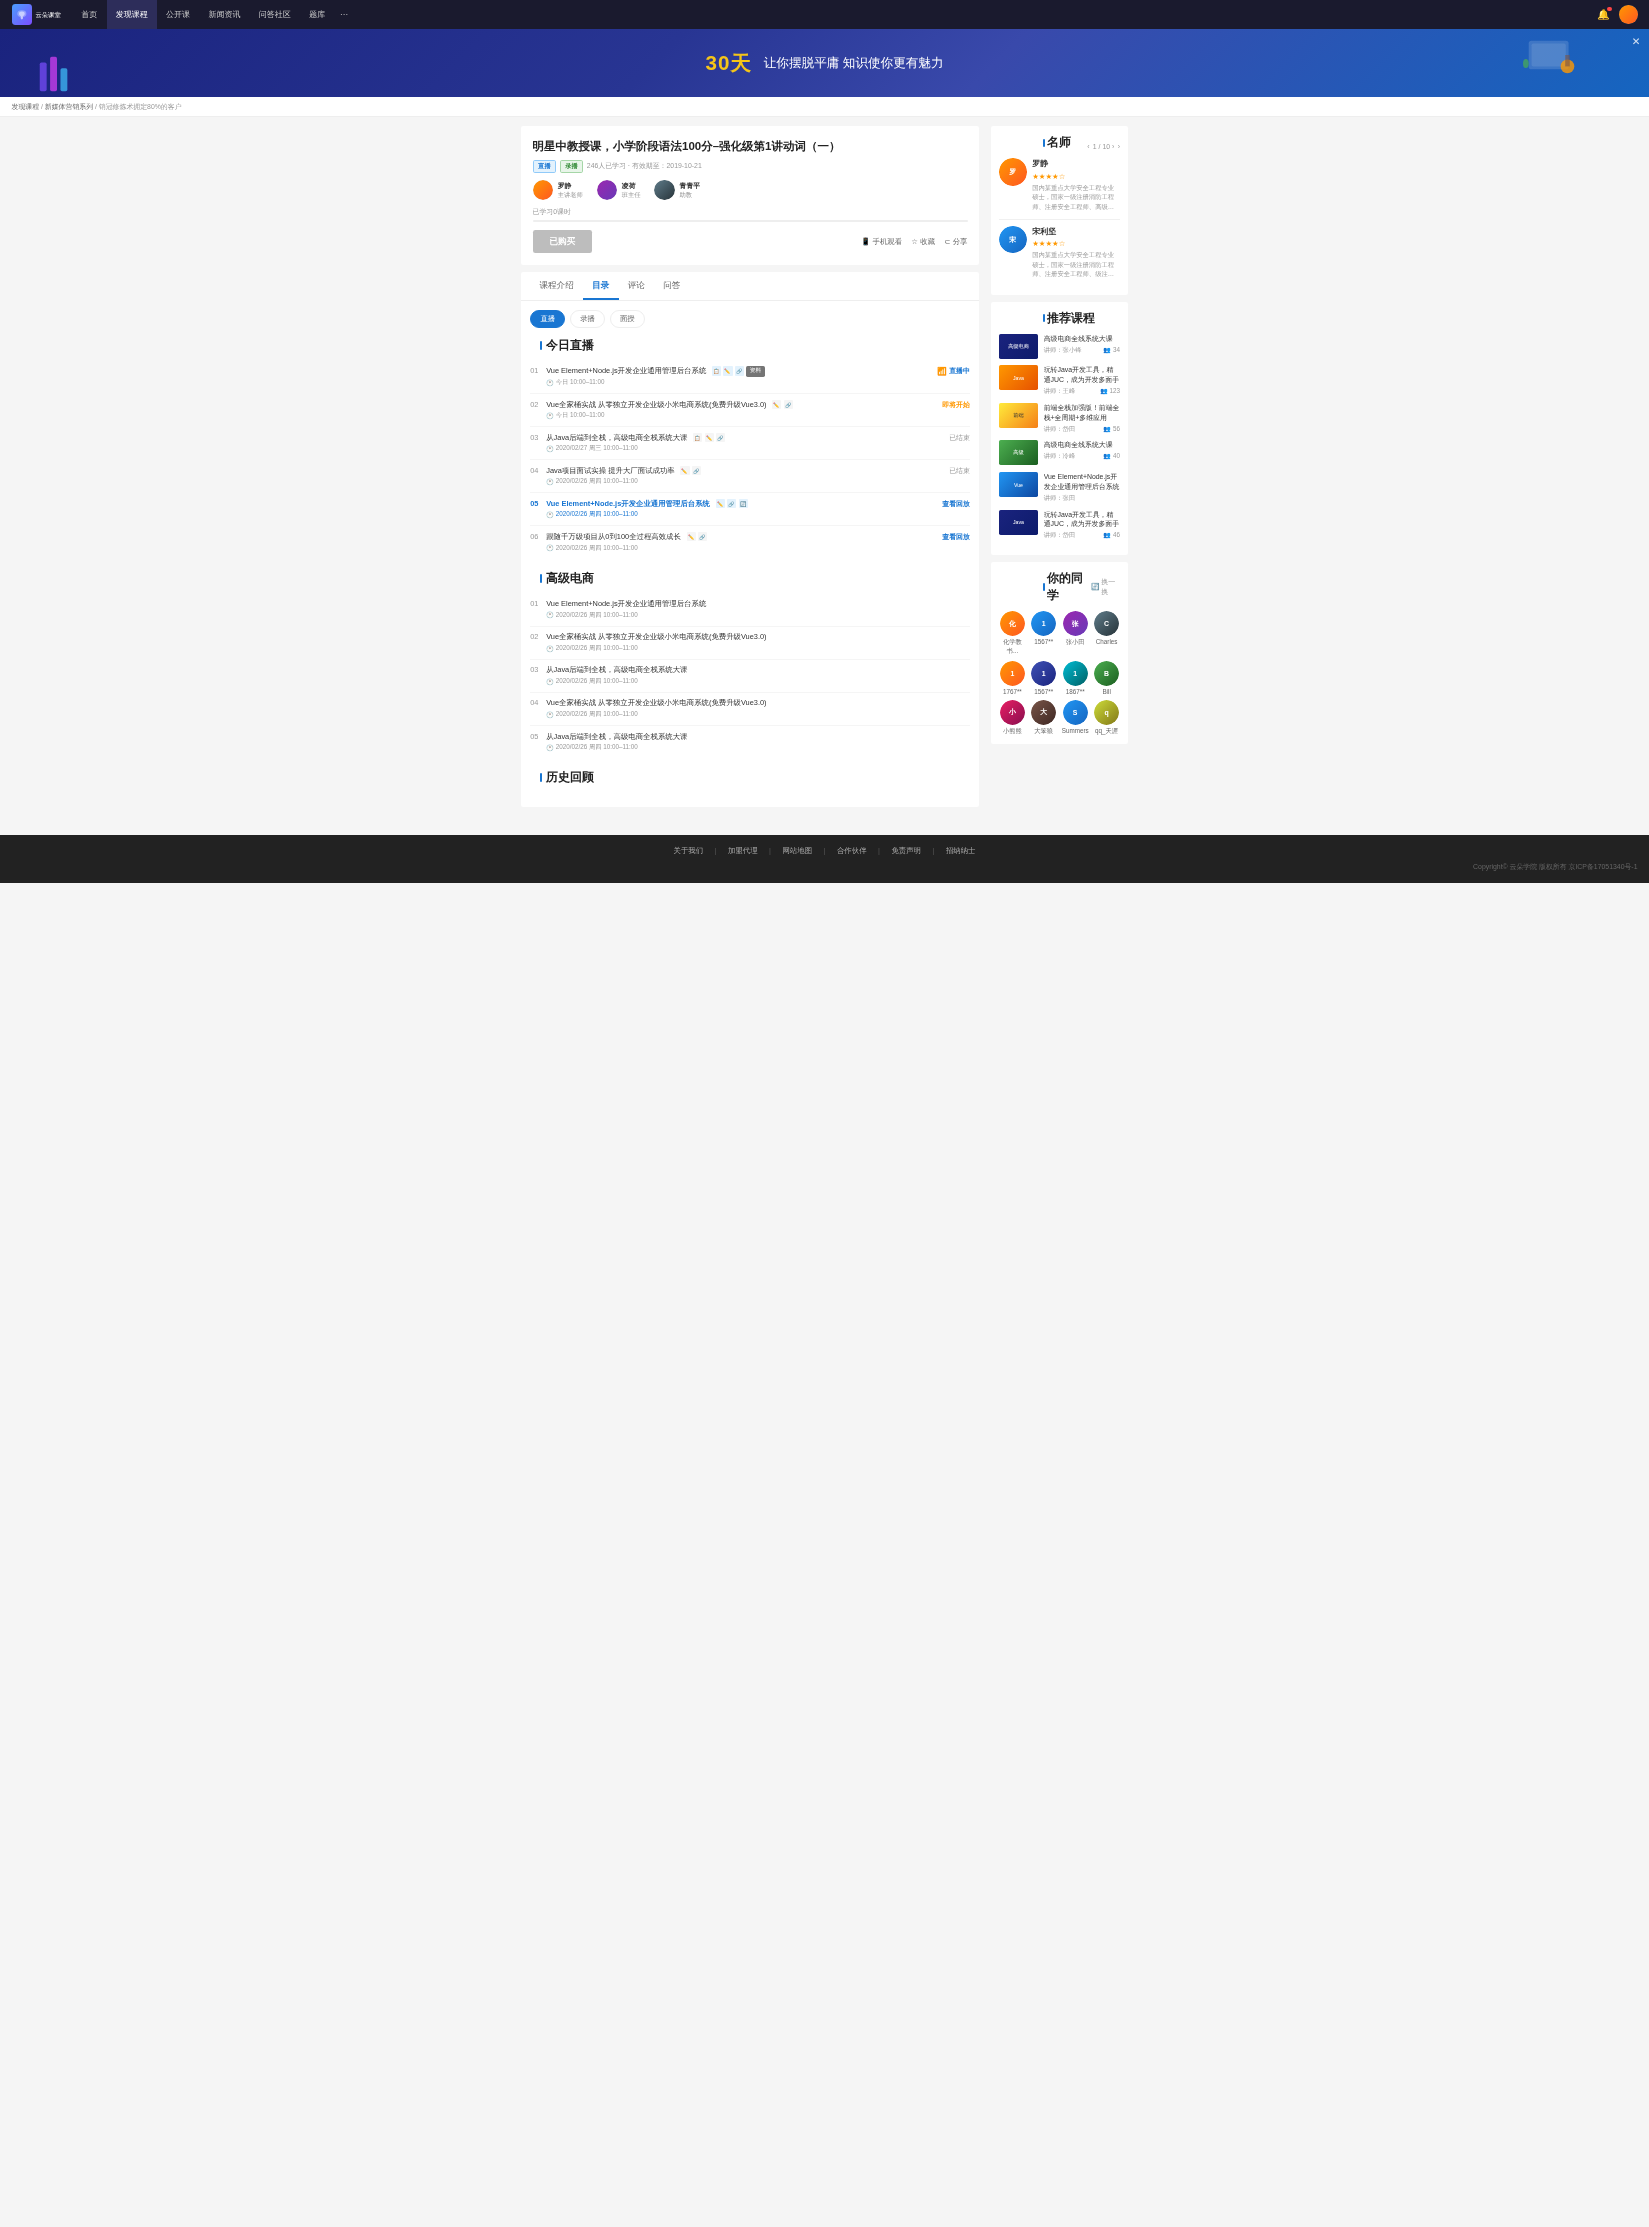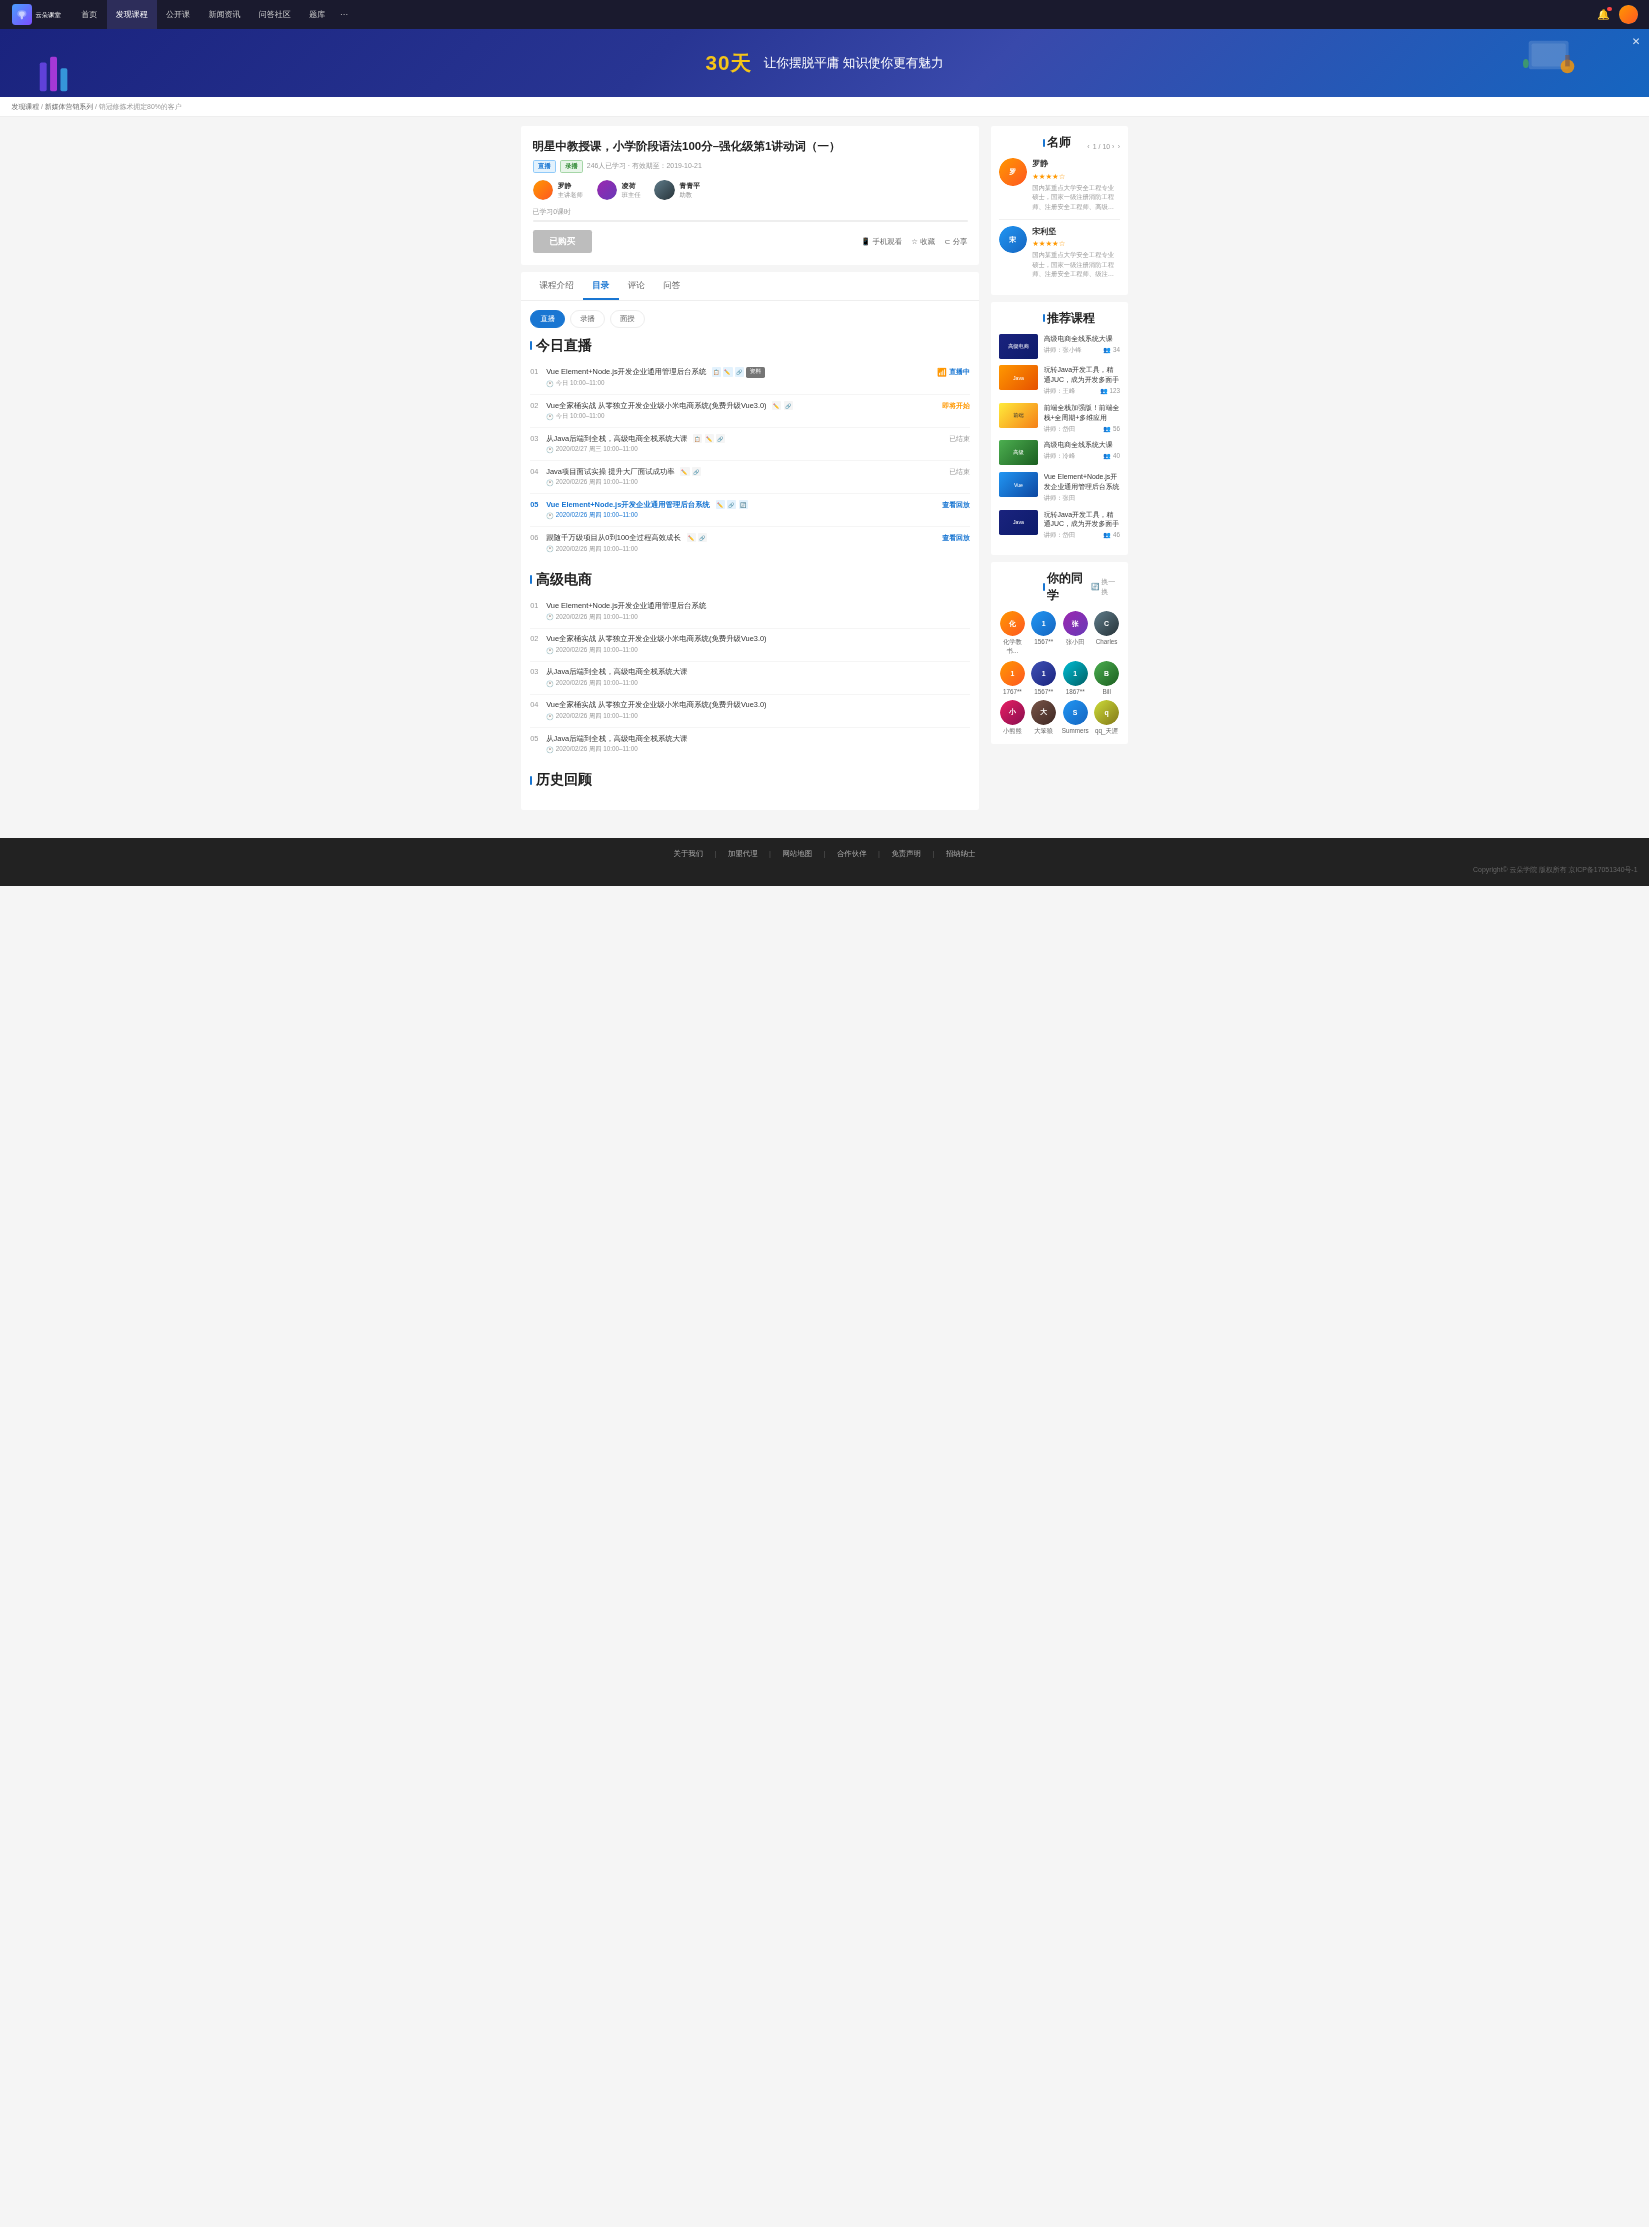--- a/index.html
+++ b/index.html
@@ -68,21 +68,21 @@
     .tab-item.active { color: #1976d2; font-weight: bold; }
     .tab-item.active::after { content: ''; position: absolute; bottom: 0; left: 0; right: 0; height: 1.1px; background: #1976d2; }
     .tabs-content { padding: 9.2px; }
 
     
     .sub-tabs { display: flex; gap: 4.6px; margin-bottom: 9.2px; }
     .sub-tab { padding: 2.9px 9.2px; border-radius: 11.5px; font-size: 7.4px; cursor: pointer; border: 0.6px solid #eee; color: #666; }
     .sub-tab.active { background: #1976d2; color: white; border-color: #1976d2; }
 
     
-    .section-title { display: flex; align-items: center; gap: 3.4px; font-size: 14px; font-weight: bold; color: #222; margin-bottom: 6.9px; }
+    .section-title { display: flex; align-items: center; gap: 3.4px; font-size: 12px; font-weight: bold; color: #222; margin-bottom: 6.9px; margin-left: 10px; }
     .section-title::before { content: ''; width: 2.3px; height: 9.2px; background: #1976d2; border-radius: 1.1px; }
 
     
     .lesson-item { display: flex; align-items: flex-start; padding: 5.7px 0; border-bottom: 0.6px solid #f5f5f5; position: relative; }
     .lesson-num { width: 16px; color: #999; font-size: 7.4px; flex-shrink: 0; }
     .lesson-num.active { color: #1976d2; font-weight: bold; }
     .lesson-main { flex: 1; min-width: 0; }
     .lesson-title { font-size: 7.4px; color: #333; display: flex; align-items: center; gap: 3.4px; flex-wrap: wrap; }
     .lesson-title.active { color: #1976d2; font-weight: bold; }
     .lesson-title a { color: #1976d2; text-decoration: none; }

